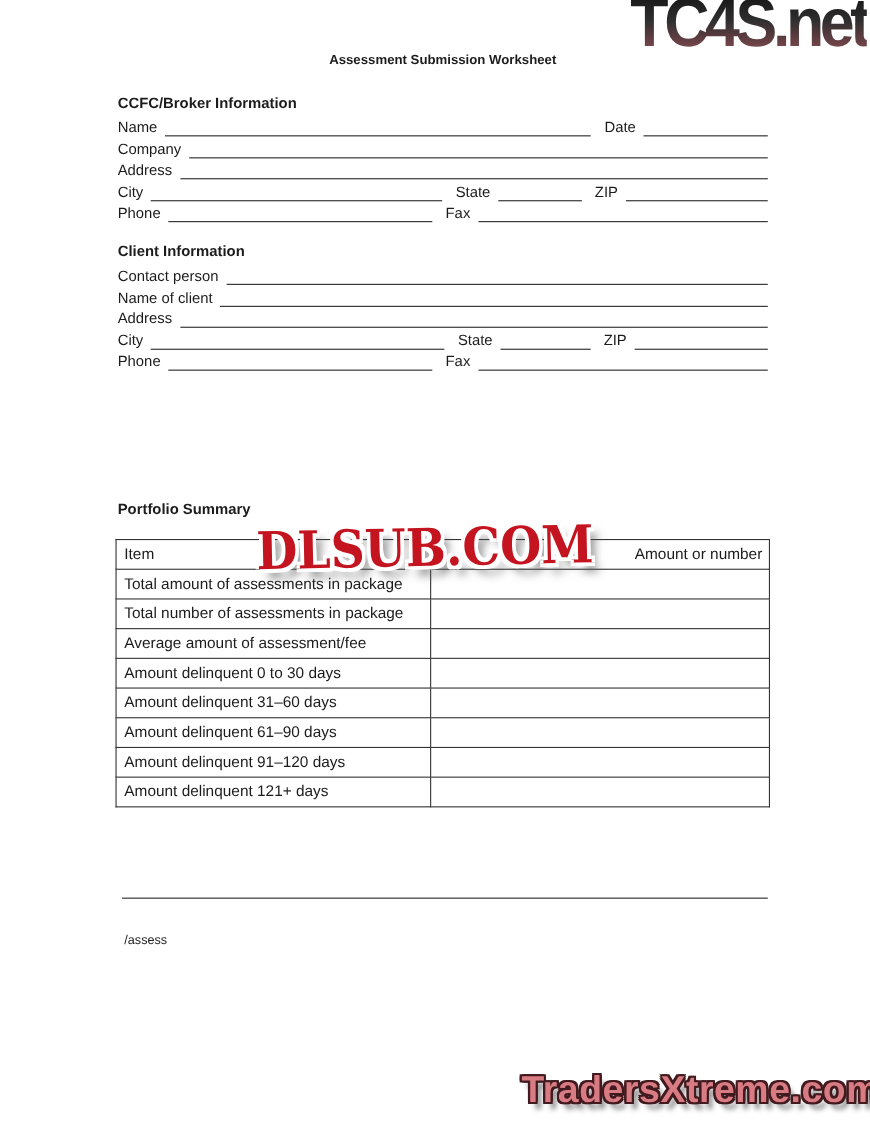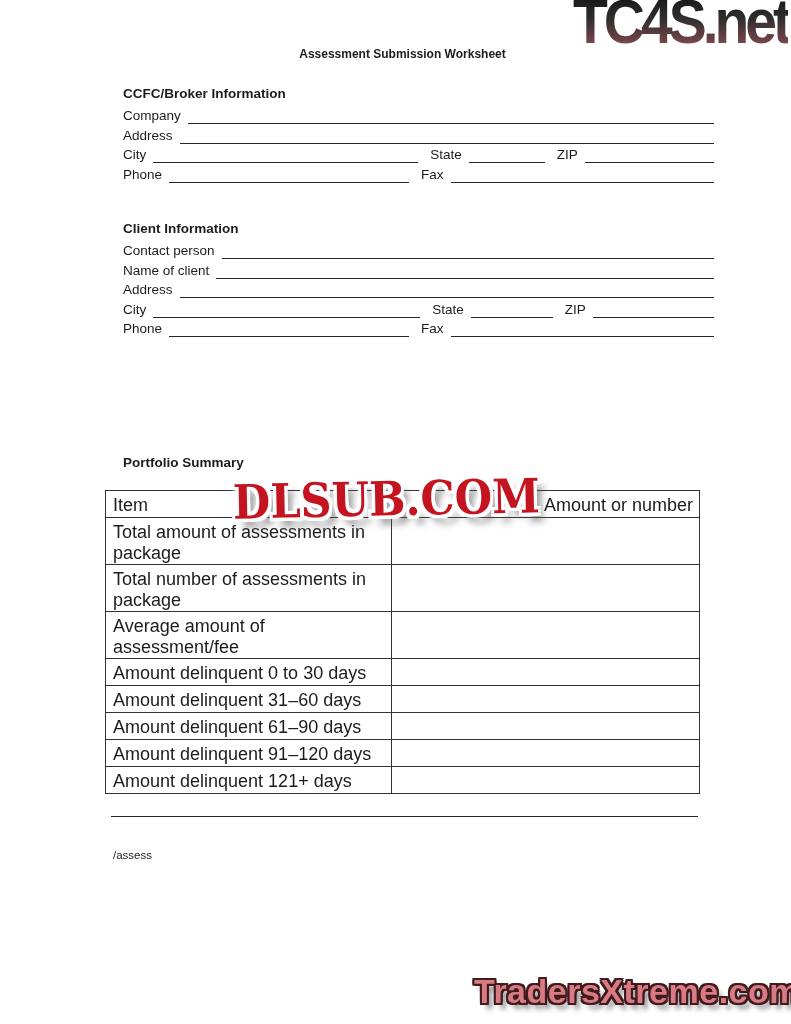--- a/index.html
+++ b/index.html
@@ -37,37 +37,37 @@
       -2px -2px 0 #401a1e, 2px -2px 0 #401a1e, -2px 2px 0 #401a1e, 2px 2px 0 #401a1e,
       -2px 0 0 #401a1e, 2px 0 0 #401a1e, 0 -2px 0 #401a1e, 0 2px 0 #401a1e,
       5px 6px 5px rgba(110,110,110,.8);
   }
 
   
   .title {
     position:absolute; top:47px; left:107px; width:591px;
     font-size:12px; font-weight:700; text-align:center;
   }
-  .sec { position:absolute; left:107px; width:591px; font-size:13.5px;margin-left:16px; }
+  .sec { position:absolute; left:107px; width:591px; font-size:13.5px; }
   .sec h2 { font-size:13.5px; font-weight:700; line-height:14px; margin-bottom:0; }
   .rows { margin-top:4px; }
   .row { display:flex; align-items:flex-end; height:19.4px; }
   .lbl { white-space:nowrap; padding-right:7px; line-height:17px; }
   .ml  { margin-left:12px; }
   .fill { display:inline-block; height:15px; border-bottom:1.4px solid #262626; }
   .grow { flex:1; }
 
   .blank-line {
     position:absolute; border-bottom:1.5px solid #262626;
   }
 
   
   .ptable {
     position:absolute; left:105px; top:490px; width:595px;
-    border-collapse:collapse; table-layout:fixed; font-size:18px;
+    border-collapse:collapse; table-layout:fixed; font-size:14px;
   }
   .ptable td, .ptable th {
     border:1.4px solid #333; height:27px; vertical-align:top;
     padding:4px 6px 0 7px; font-weight:400; text-align:left;
   }
   .ptable .c1 { width:286px; }
   .ptable th.c2 { text-align:right; }
 
   .note {
     position:absolute; left:113px; top:849px; font-size:11.5px;
@@ -78,20 +78,26 @@
 
 <div class="page">
 
   <div class="tc4s">TC4S.net</div>
 
   <h1 class="title">Assessment Submission Worksheet</h1>
 
   <section class="sec" style="top:87px">
     <h2>CCFC/Broker Information</h2>
     <div class="rows">
+      <div class="row">
+        <span class="lbl">Name</span>
+        <span class="fill grow"></span>
+        <span class="lbl ml">Date</span>
+        <span class="fill" style="width:113px"></span>
+      </div>
       <div class="row">
         <span class="lbl">Company</span>
         <span class="fill grow"></span>
       </div>
       <div class="row">
         <span class="lbl">Address</span>
         <span class="fill grow"></span>
       </div>
       <div class="row">
         <span class="lbl">City</span>

